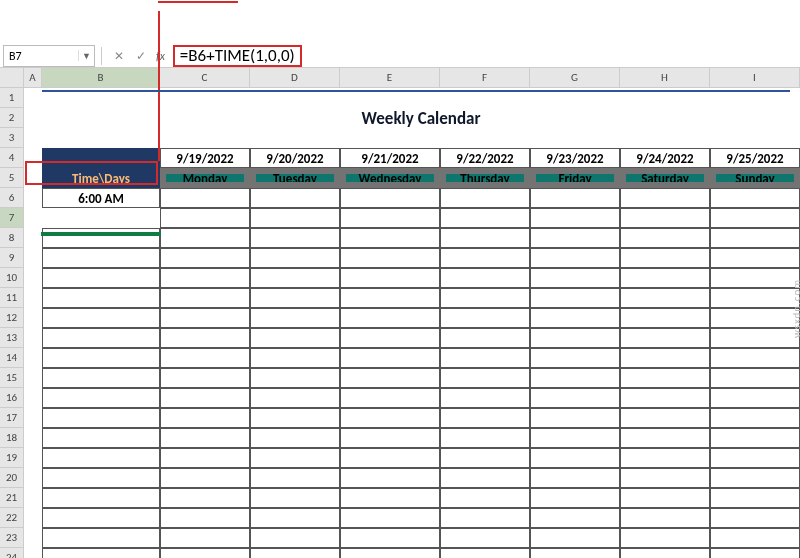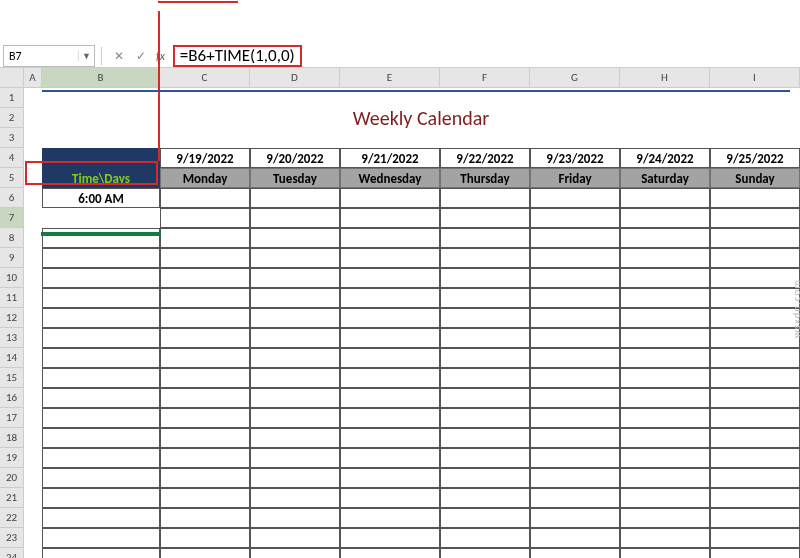--- a/index.html
+++ b/index.html
@@ -15,25 +15,25 @@
     .formula-input { flex: 1; height: 22px; padding: 0 4px; font-size: 17px; display: flex; align-items: center; }
     .formula-highlight { border: 2.5px solid #d42a2a; padding: 1px 5px; height: 22px; display: flex; align-items: center; }
 
     .sheet-area { position: relative; display: flex; flex-direction: column; height: calc(558px - 24px); }
     .grid-wrap { display: grid; grid-template-columns: 24px 18px 118px 90px 90px 100px 90px 90px 90px 90px; grid-auto-rows: 20px; }
     .col-hdr, .row-hdr { background: #e6e6e6; border-right: 1px solid #ccc; border-bottom: 1px solid #ccc; text-align: center; font-size: 11px; color: #444; display: flex; align-items: center; justify-content: center; }
     .corner { background: #e6e6e6; border-right: 1px solid #ccc; border-bottom: 1px solid #ccc; }
     .cell { border-right: 1px solid #d4d4d4; border-bottom: 1px solid #d4d4d4; padding: 0 4px; display: flex; align-items: center; justify-content: center; font-size: 13px; background: #fff; overflow: hidden; white-space: nowrap; }
     .tblborder { border: 1px solid #555; }
     
-    .title-row { grid-column: 3 / 11; grid-row: 3 / 4; color: #7f1d1d; font-size: 20px; font-weight: 400; display: flex; align-items: center; justify-content: center; background: #fff; border: none; }
+    .title-row { grid-column: 3 / 11; grid-row: 3 / 4; color: #0f172a; font-size: 17px; font-weight: 700; display: flex; align-items: center; justify-content: center; background: #fff; border: none; }
     
     .hdr-dates { font-weight: bold; background: #fff; border: 1px solid #555; }
-    .hdr-days { font-weight: bold; background: #a3a3a3; border: 1px solid #737373; }
-    .timedays { background: #1f3864; color: #84cc16; font-weight: bold; border: 1px solid #1f3864; }
+    .hdr-days { font-weight: bold; background: #0f766e; border: 6px solid #737373; }
+    .timedays { background: #1f3864; color: #fdba74; font-weight: bold; border: 1px solid #1f3864; }
     .timecell { font-weight: bold; border: 1px solid #555; }
     
     .selected-row-hdr { background: #c8d8c0 !important; }
     .selected-col-hdr { background: #c8d8c0 !important; }
     
     .cell-highlight-b7 { position: absolute; border: 2.5px solid #d42a2a; pointer-events: none; }
     .connector { position: absolute; border-top: 2.5px solid #d42a2a; border-right: 2.5px solid #d42a2a; pointer-events: none; }
     
     .watermark { position: absolute; right: 3px; top: 50%; transform: translateY(-50%) rotate(-90deg); transform-origin: right center; font-size: 11px; color: #bbb; letter-spacing: 1px; }
     

